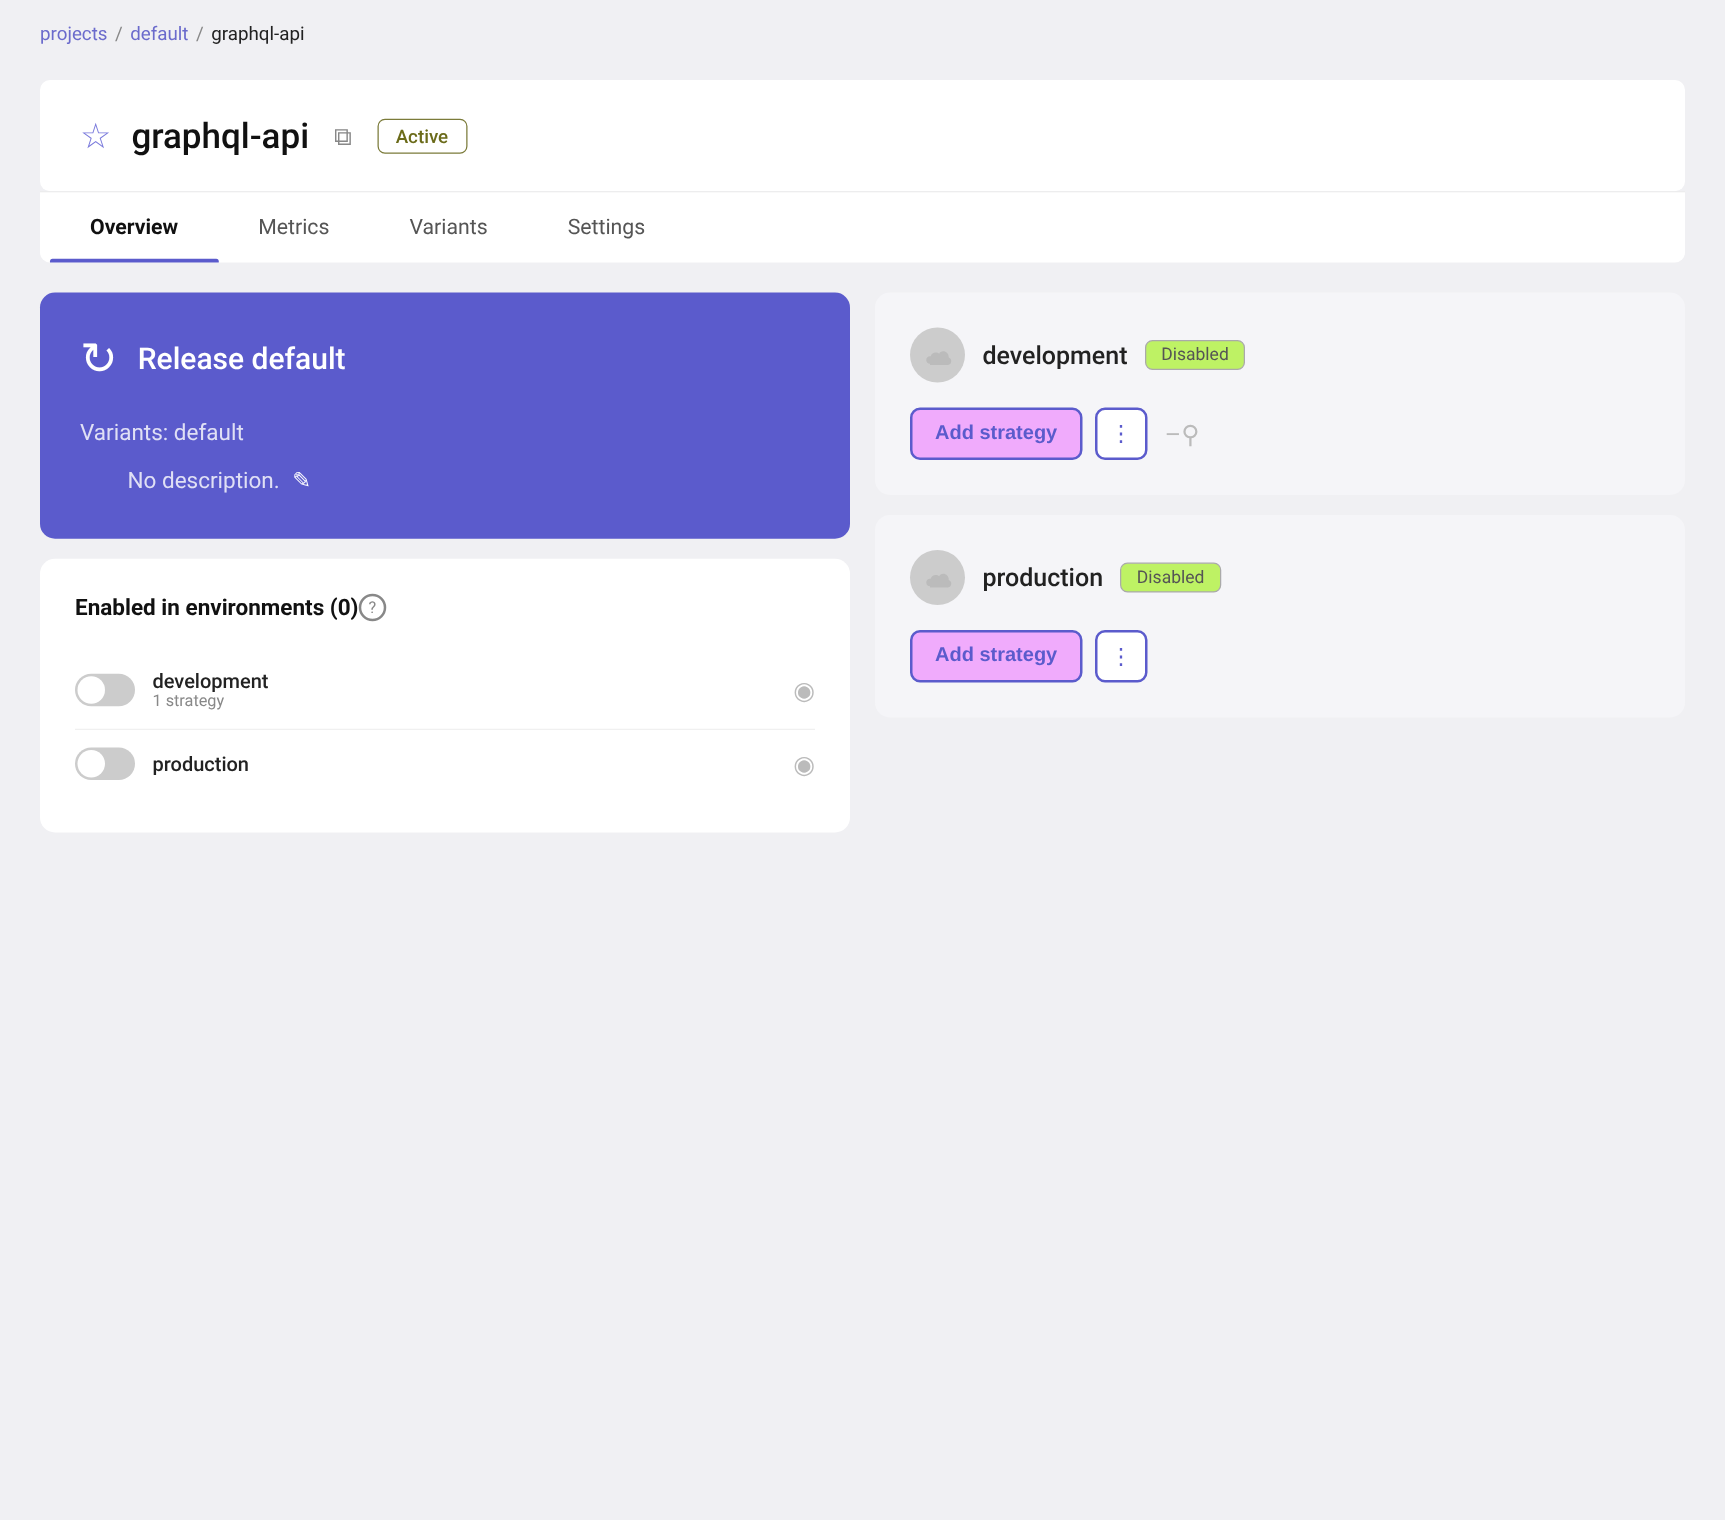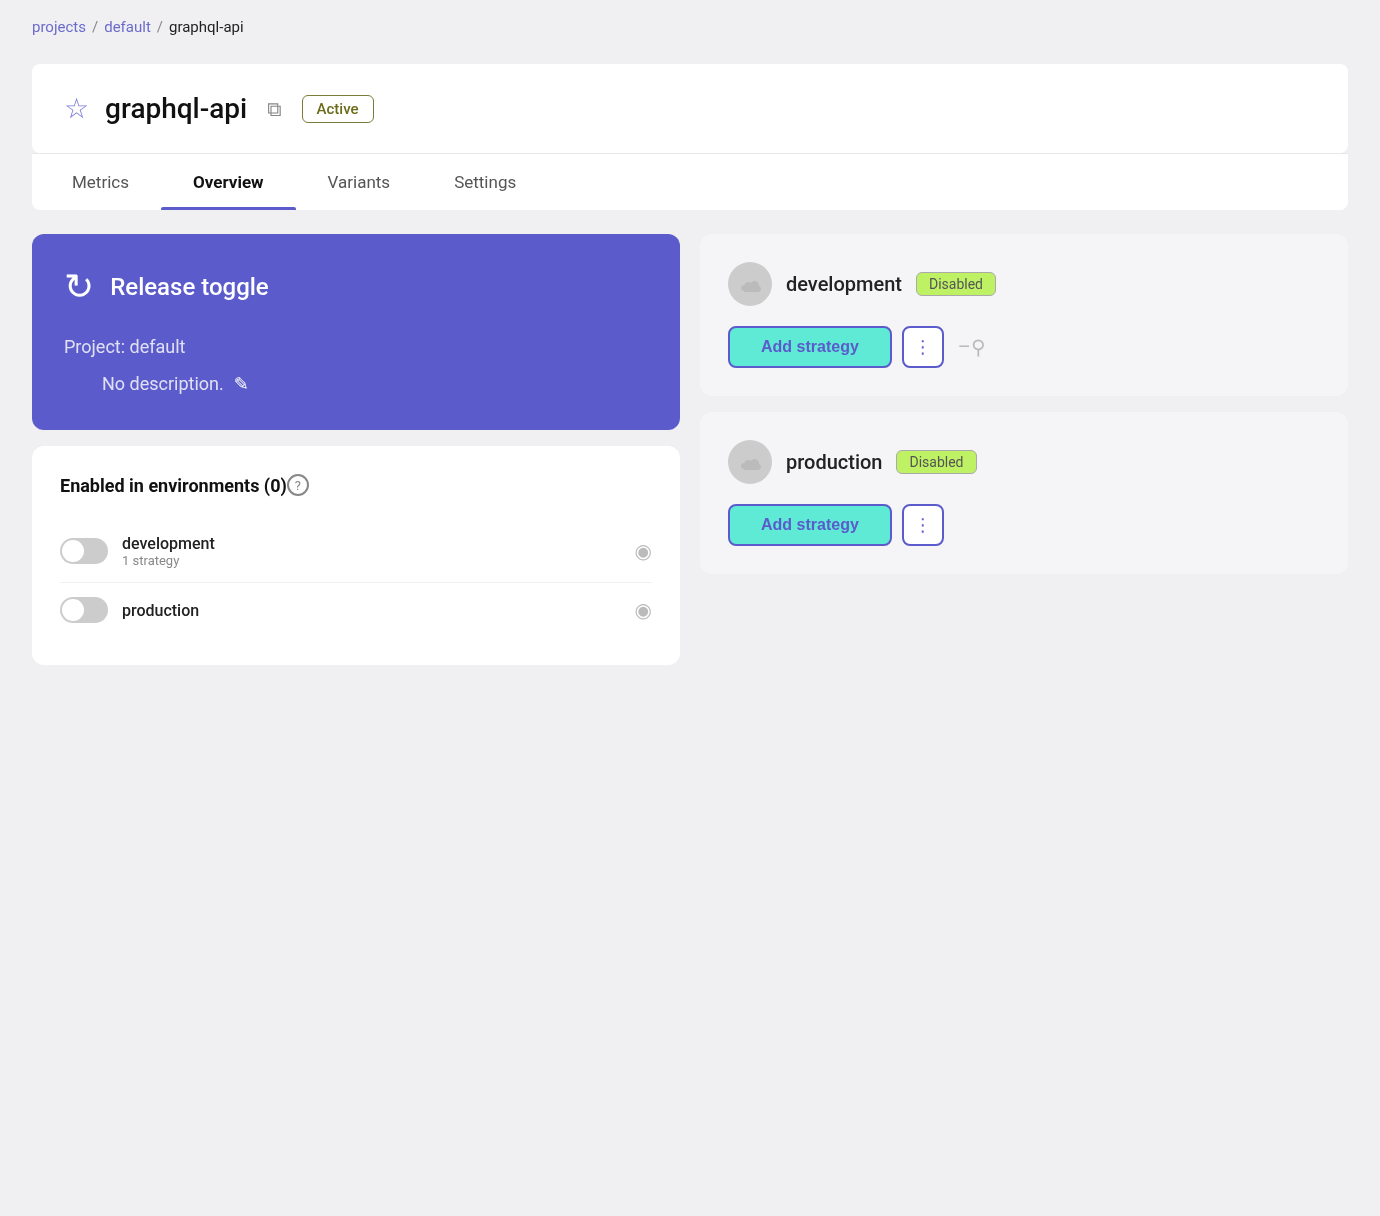--- a/index.html
+++ b/index.html
@@ -285,23 +285,23 @@
     }
 
     .env-strategy-actions {
       display: flex;
       align-items: center;
       gap: 10px;
     }
     .add-strategy-btn {
       border: 2px solid #5b5bcc;
       color: #5b5bcc;
-      background: #5eead4;
+      background: #f0abfc;
       border-radius: 8px;
-      padding: 10px 31px;
+      padding: 10px 18px;
       font-size: 16px;
       font-weight: 700;
       cursor: pointer;
     }
     .more-btn {
       border: 2px solid #5b5bcc;
       color: #5b5bcc;
       background: #fff;
       border-radius: 8px;
       width: 42px;
@@ -331,36 +331,36 @@
 </div>
 
 <div class="header-card">
   <span class="star-icon">☆</span>
   <span class="header-title">graphql-api</span>
   <span class="copy-icon">⧉</span>
   <span class="status-badge">Active</span>
 </div>
 
 <div class="tabs-bar">
+  <div class="tab active">Overview</div>
   <div class="tab">Metrics</div>
-  <div class="tab active">Overview</div>
   <div class="tab">Variants</div>
   <div class="tab">Settings</div>
 </div>
 
 <div class="main-content">
 
   <div class="left-col">
 
     <div class="toggle-info-card">
       <div class="toggle-info-header">
         <span class="refresh-icon">↻</span>
-        <span class="toggle-info-title">Release toggle</span>
-      </div>
-      <div class="toggle-info-project">Project: default</div>
+        <span class="toggle-info-title">Release default</span>
+      </div>
+      <div class="toggle-info-project">Variants: default</div>
       <div class="toggle-info-desc">
         <span>No description.</span>
         <span class="edit-icon">✎</span>
       </div>
     </div>
 
     <div class="environments-card">
       <div class="environments-header">
         <span class="environments-title">Enabled in environments (0)</span>
         <div class="help-icon">?</div>

